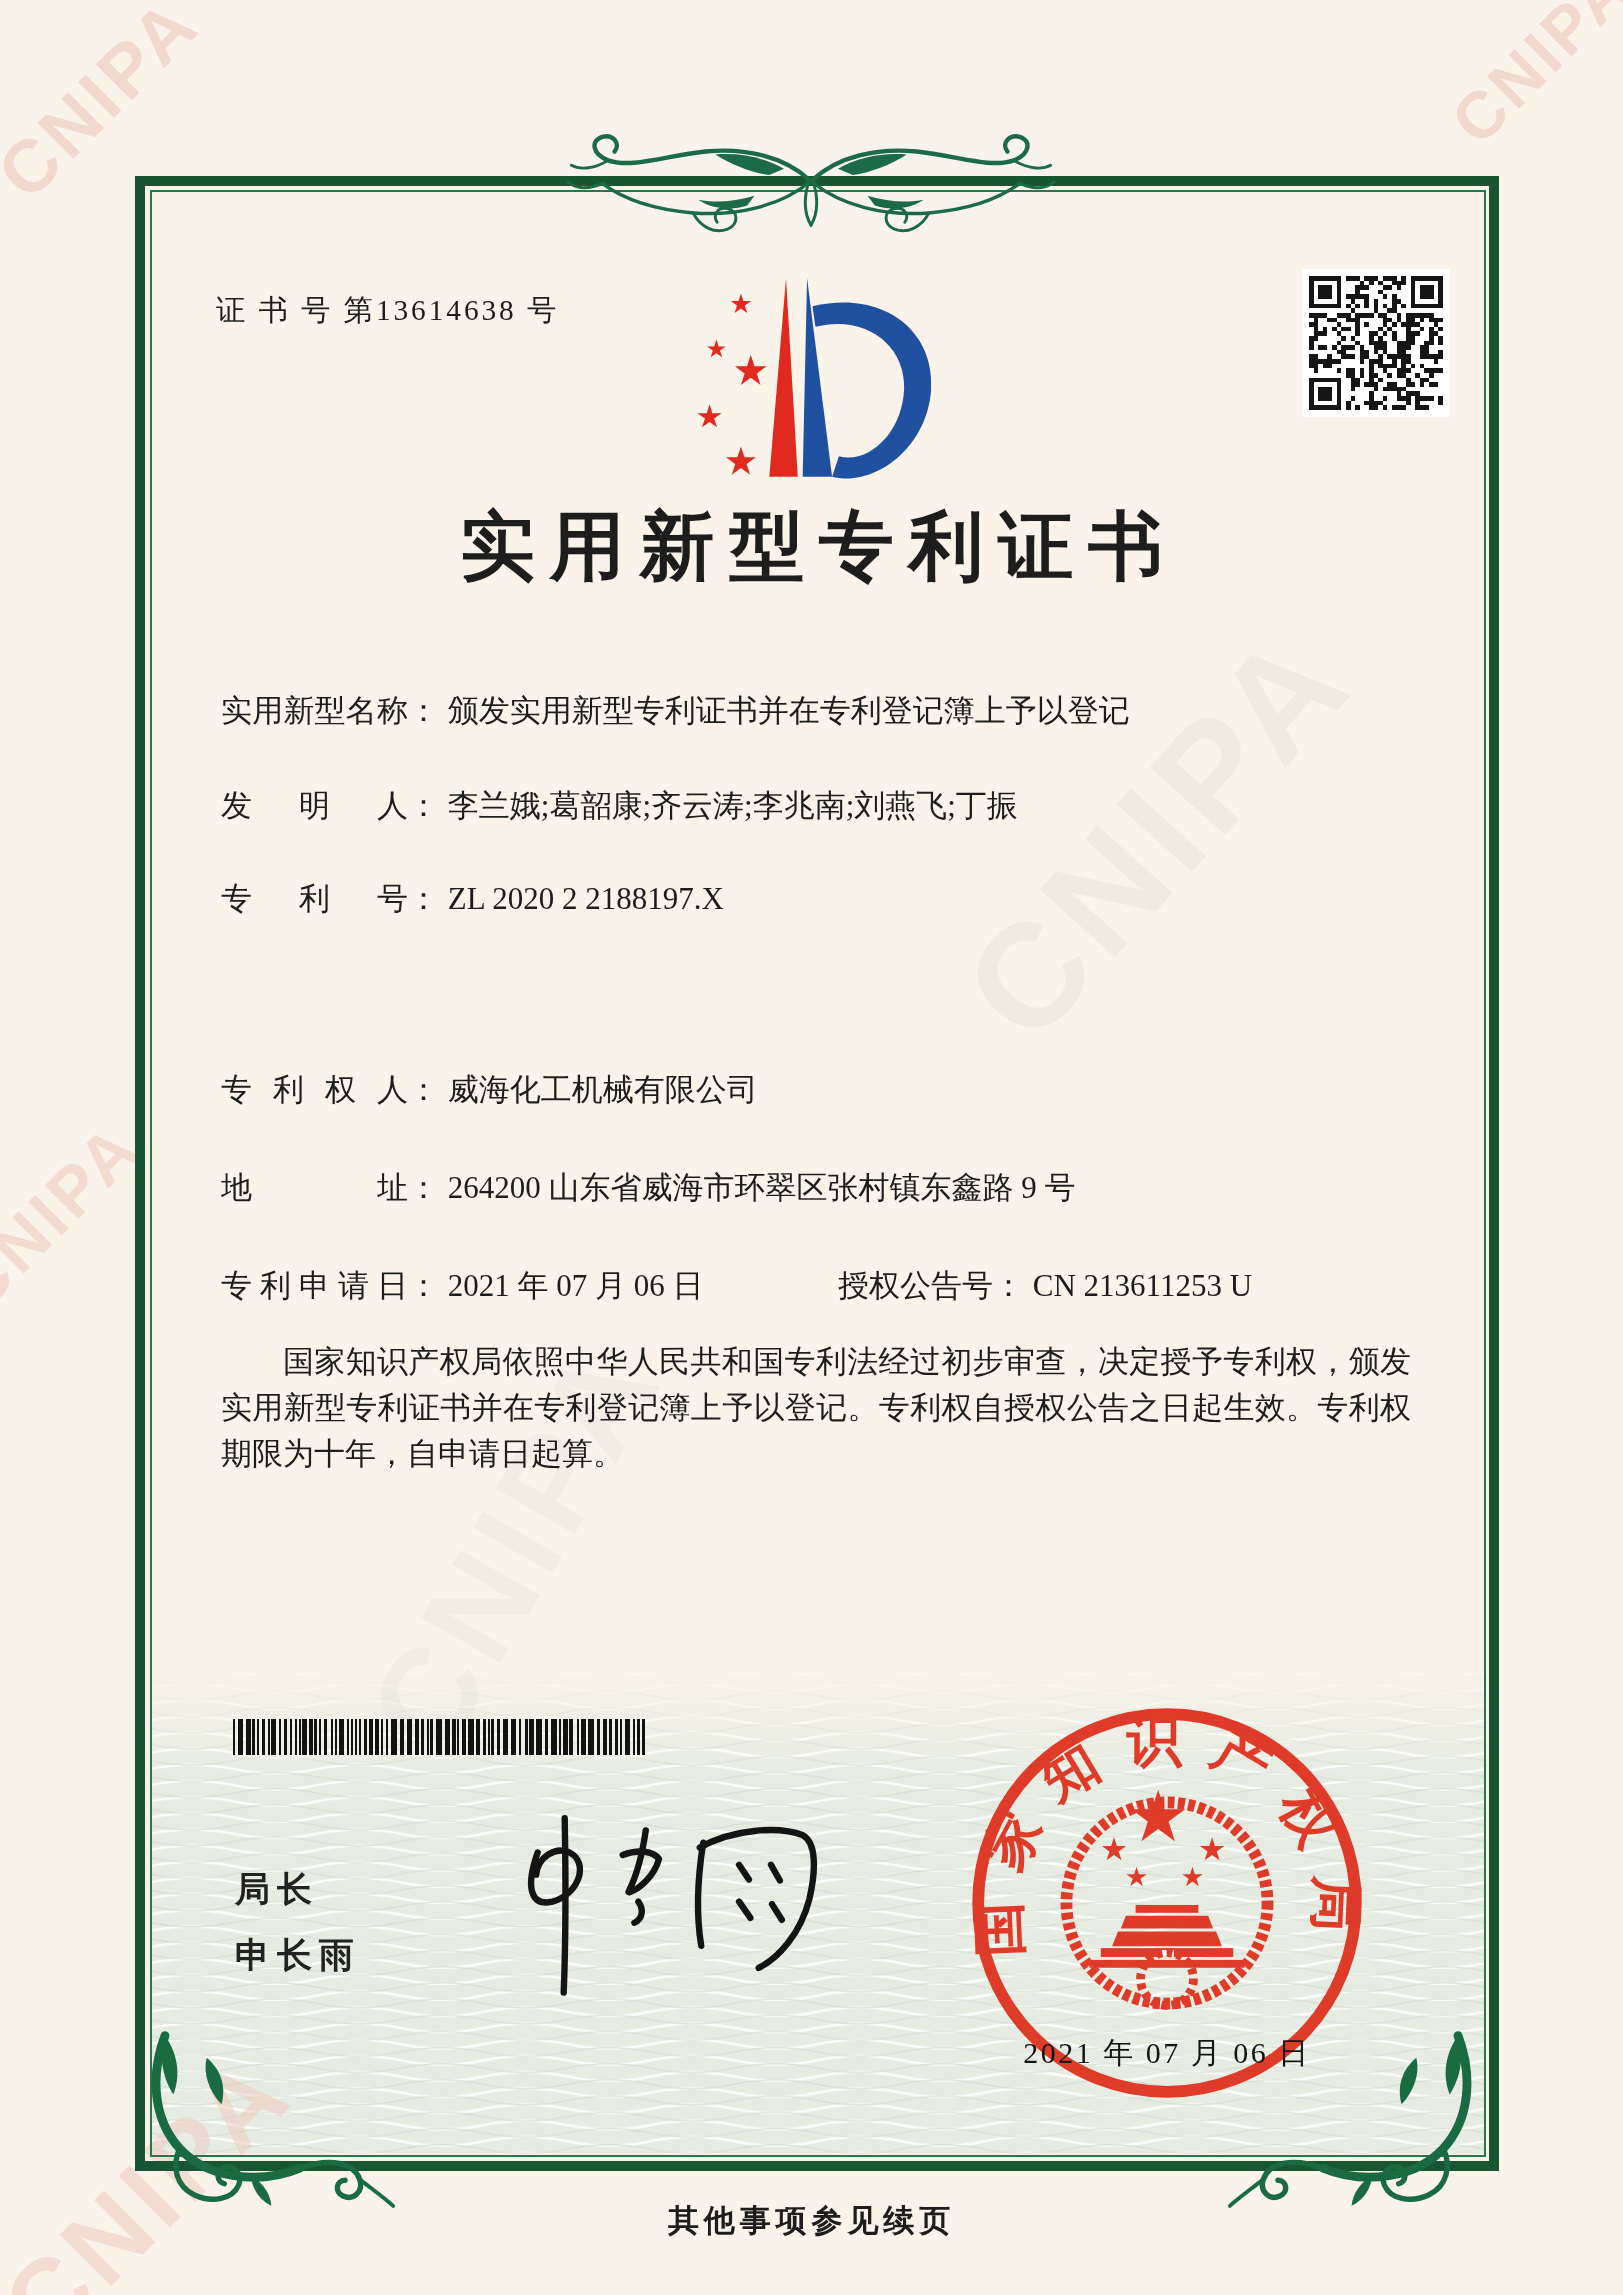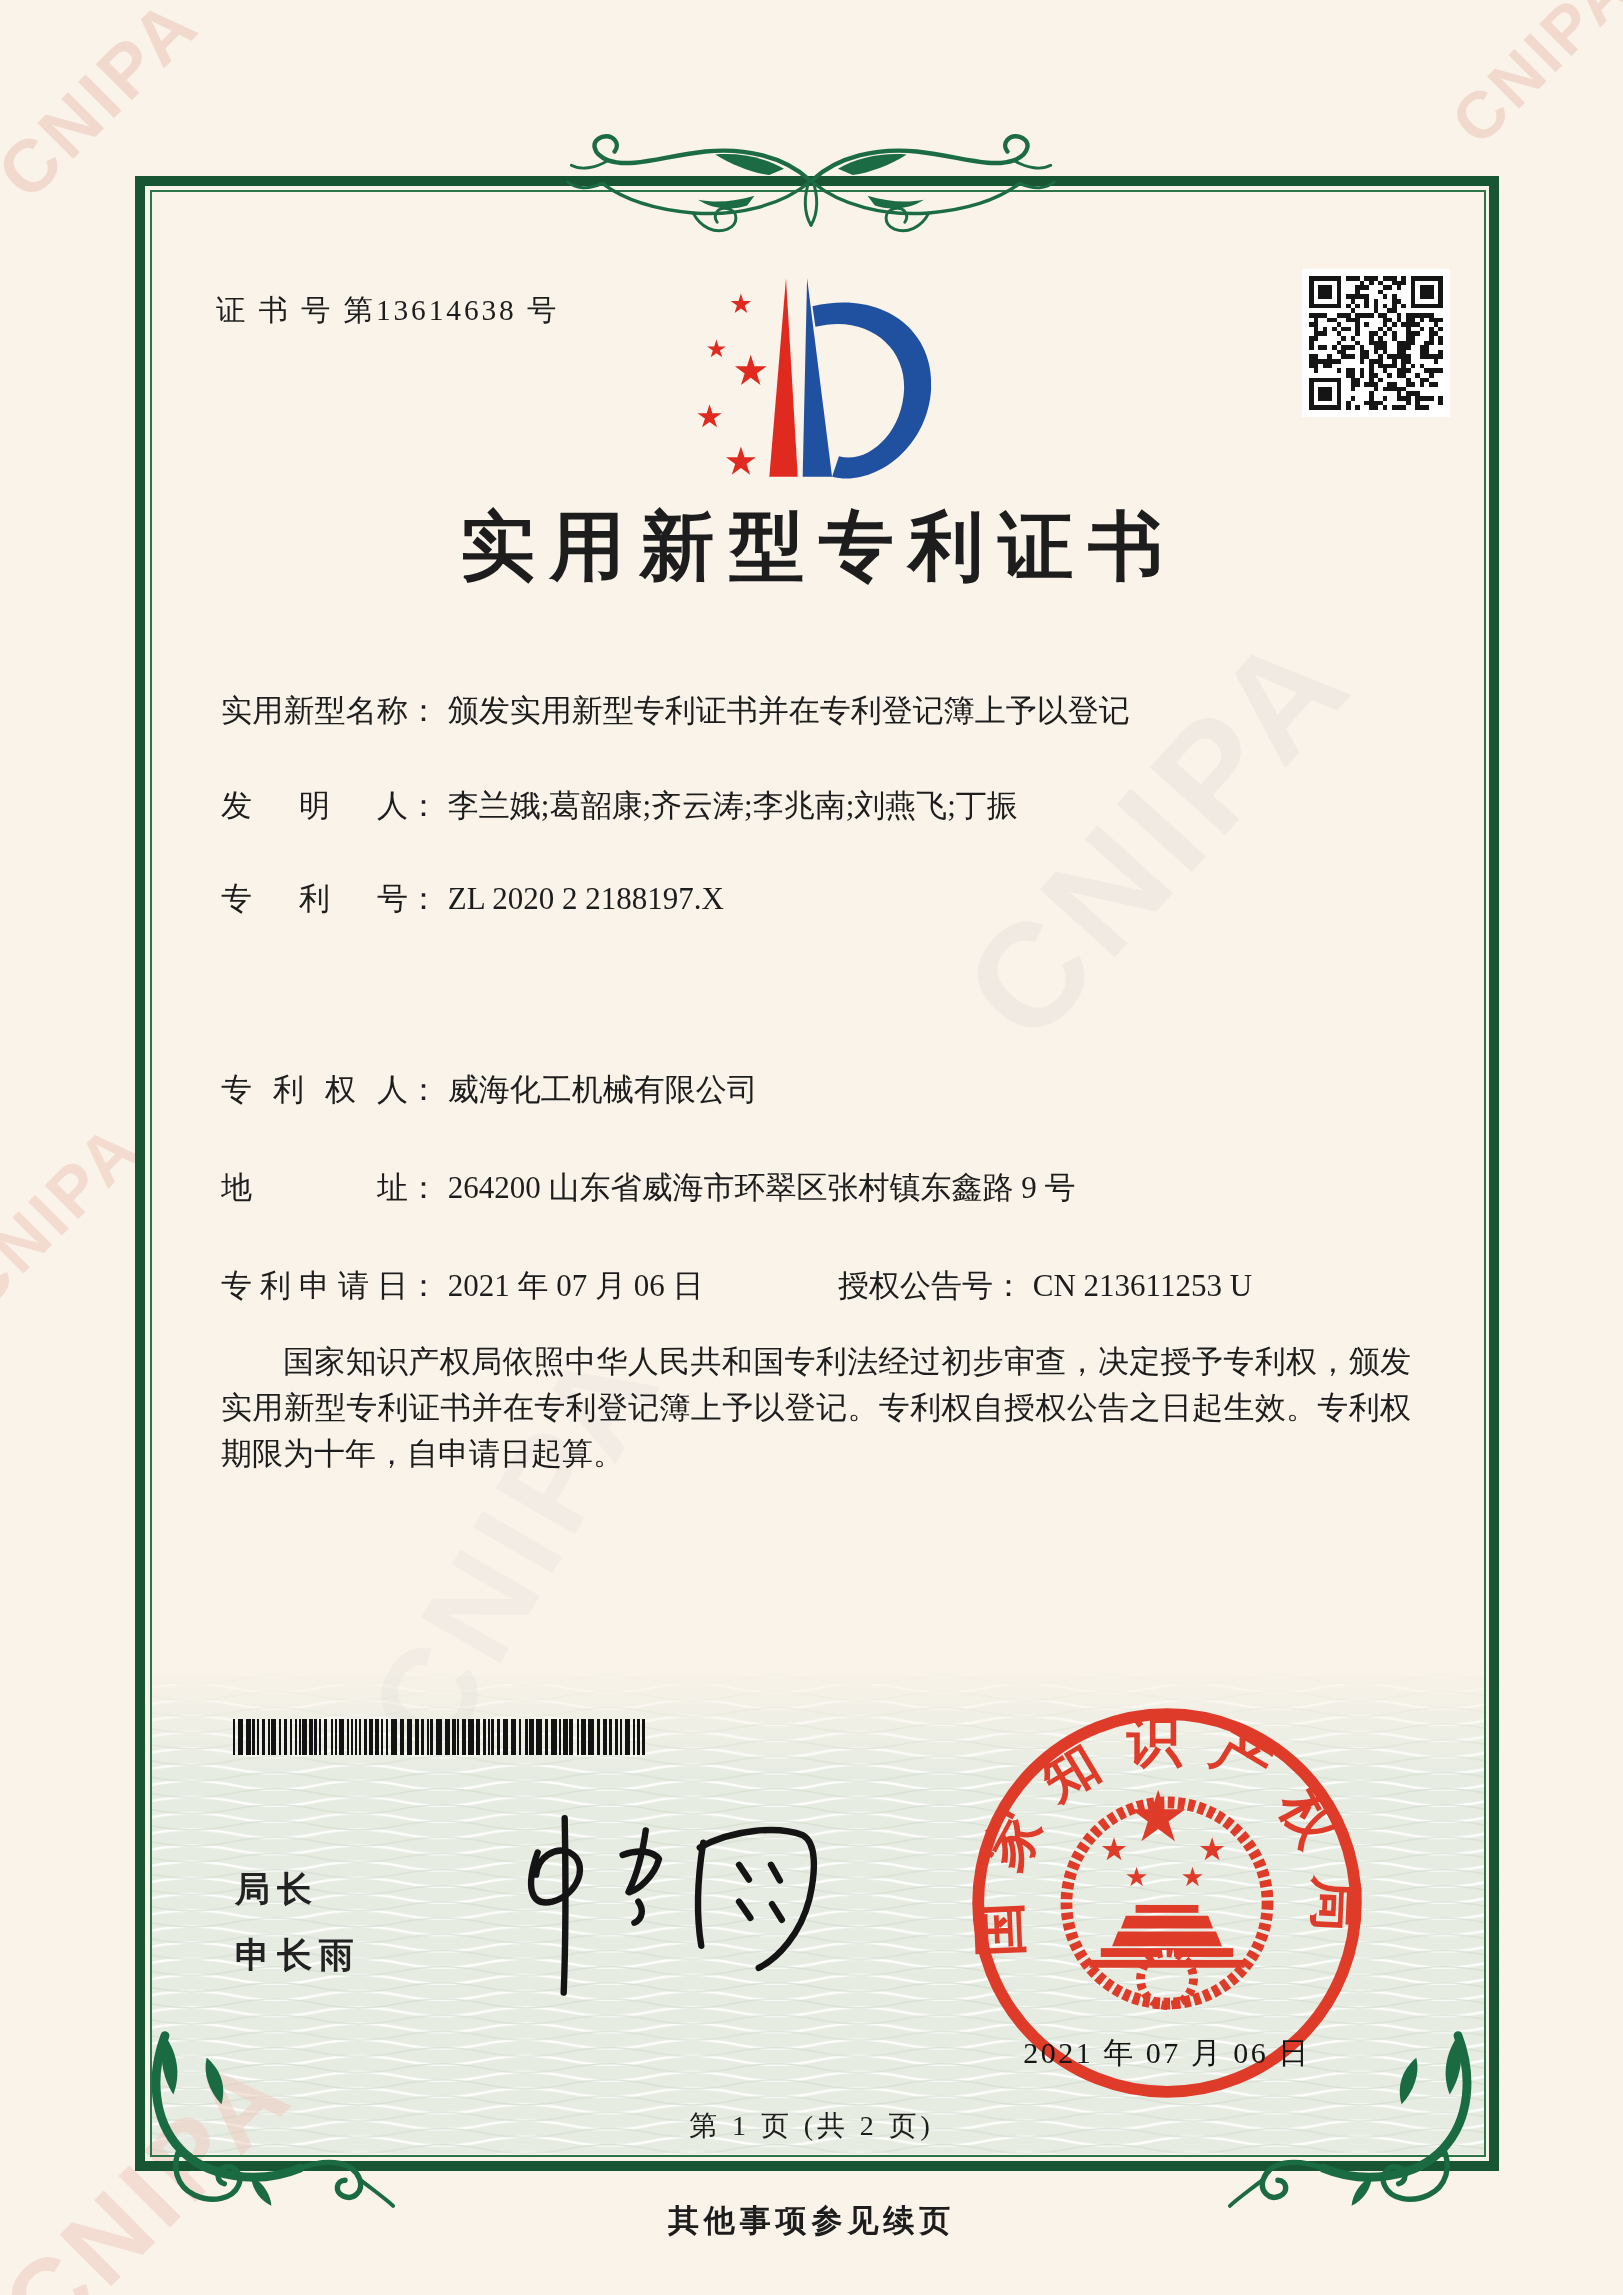--- a/index.html
+++ b/index.html
@@ -677,17 +677,16 @@
         <path d="M320,478 L520,478 L532,508 L308,508 Z"></path>
         <path d="M336,446 L504,446 L514,472 L326,472 Z"></path>
         <rect x="356" y="424" width="128" height="16"></rect>
         <rect x="406" y="516" width="28" height="14" fill="#ffffff"></rect>
       </g>
       <circle cx="420" cy="575" r="54" fill="none" stroke="#df3220" stroke-width="18" stroke-dasharray="12 9"></circle>
     </g>
   </svg>
   <div class="sealdate">2021 年 07 月 06 日</div>
 
-  <div class="pageinfo">第 1 页 (共 2 页)</div>
   <div class="contnote">其他事项参见续页</div>
 
 </div>
 
 
 </body></html>

